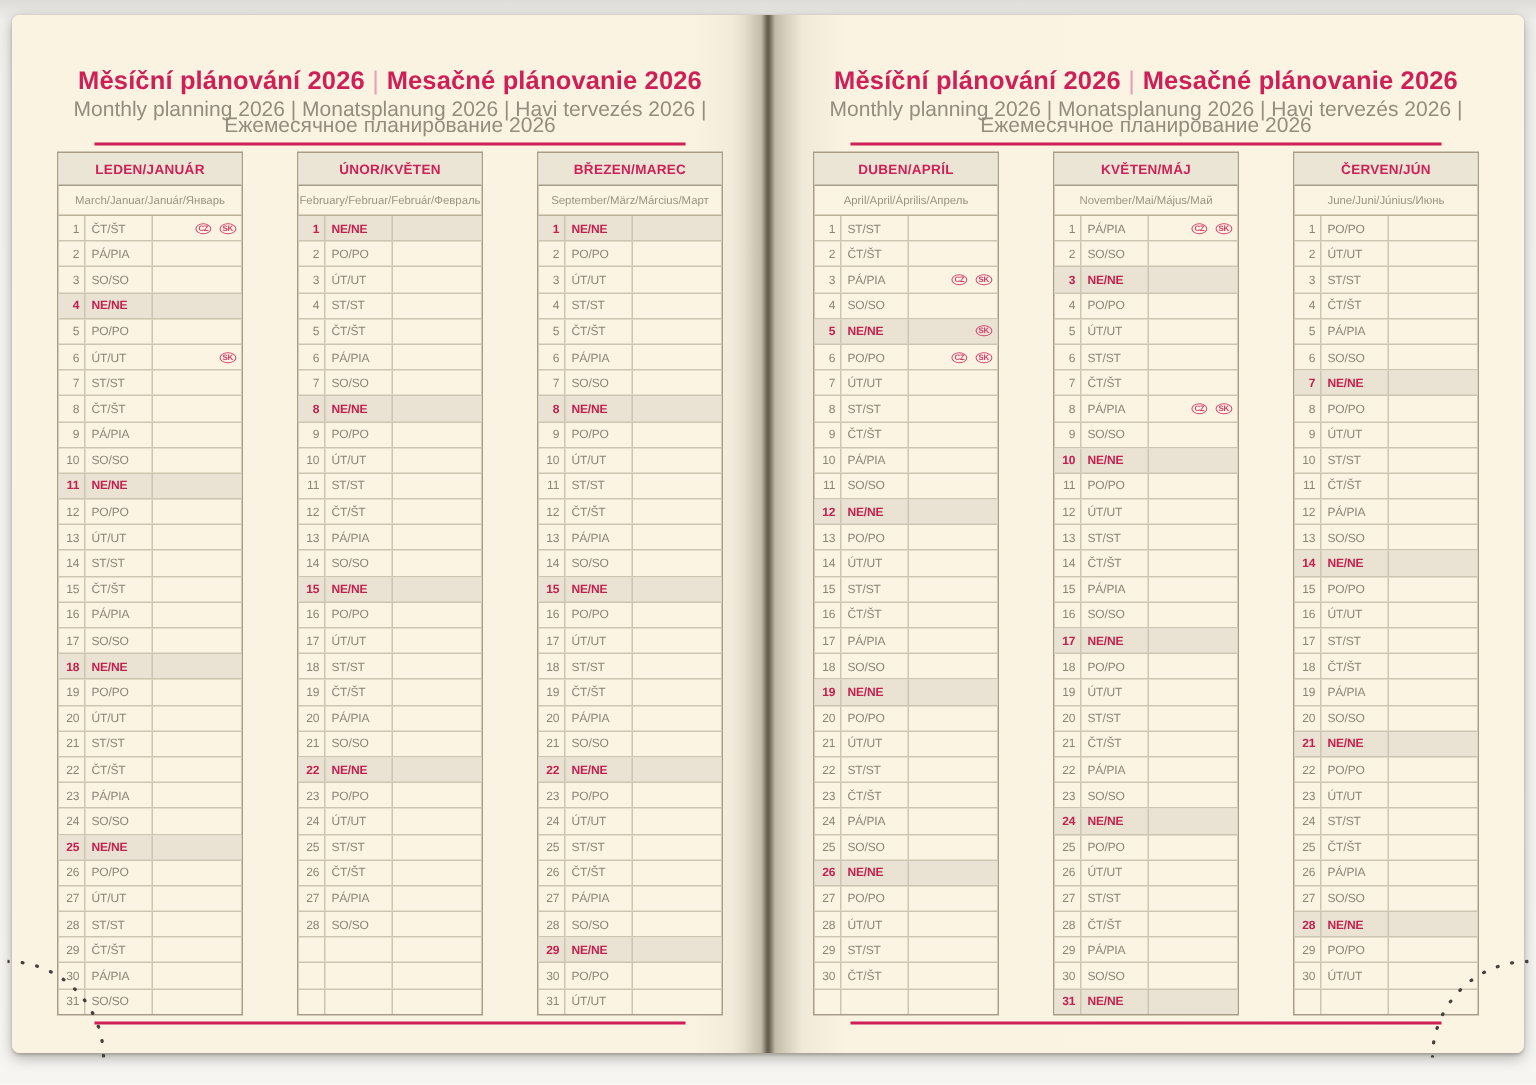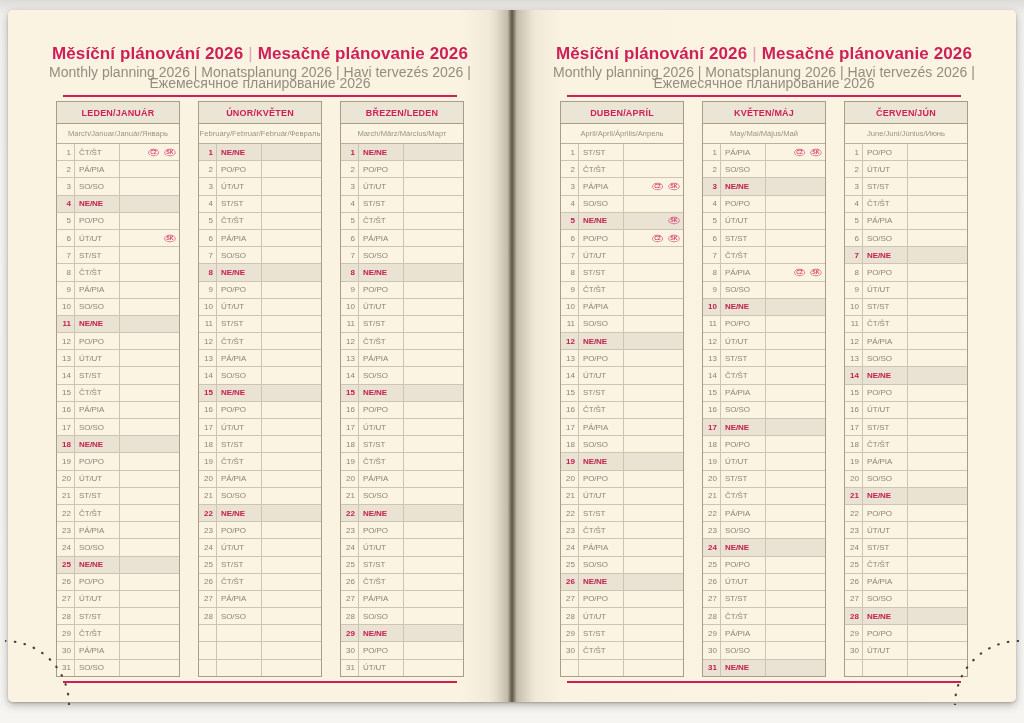--- a/index.html
+++ b/index.html
@@ -30,21 +30,21 @@
     background:linear-gradient(90deg,rgba(90,80,65,0) 0%,rgba(90,80,65,.18) 40%,rgba(55,48,38,.65) 49%,rgba(55,48,38,.65) 51%,rgba(90,80,65,.18) 60%,rgba(90,80,65,0) 100%);
     pointer-events:none;z-index:5;
   }
   .page-head{text-align:center;padding-top:34px;}
   .p-title{font-size:17px;font-weight:bold;color:#ce1f57;letter-spacing:.1px;line-height:20px;}
   .p-title .t-sep{color:#e8a0b8;font-weight:normal;padding:0 5px;}
   .p-sub{margin-top:3px;font-size:14px;color:#93impr;}
   .p-sub{color:#948d7d;line-height:11px;}
   .rule{height:2px;background:#ce1f57;width:394px;margin:6px auto 4px;}
   .bottom-rule{width:394px;margin:4px auto 0;height:2px;background:#ce1f57;}
-  .months{display:flex;justify-content:space-between;width:408px;margin:0 auto;gap:12px;}
+  .months{display:flex;justify-content:space-between;width:444px;margin:0 auto;gap:12px;}
   .month{
     width:124px;height:576px;display:flex;flex-direction:column;
     border:1px solid #a89e88;box-sizing:border-box;background:#fbf4e3;
   }
   .m-head{
     height:21px;flex:none;background:#ebe5d6;border-bottom:1px solid #a89e88;
     color:#ce1f57;font-weight:bold;font-size:9px;letter-spacing:.2px;
     display:flex;align-items:center;justify-content:center;
   }
   .m-sub{
@@ -405,22 +405,22 @@
             <div class="c-day"></div>
             <div class="c-note"></div>
           </div>
           <div class="m-row">
             <div class="c-num"></div>
             <div class="c-day"></div>
             <div class="c-note"></div>
           </div>
         </div>
         <div class="month">
-          <div class="m-head">BŘEZEN/LEDEN</div>
-          <div class="m-sub">March/März/Március/Март</div>
+          <div class="m-head">BŘEZEN/MAREC</div>
+          <div class="m-sub">September/März/Március/Март</div>
           <div class="m-row sun">
             <div class="c-num">1</div>
             <div class="c-day">NE/NE</div>
             <div class="c-note"></div>
           </div>
           <div class="m-row">
             <div class="c-num">2</div>
             <div class="c-day">PO/PO</div>
             <div class="c-note"></div>
           </div>
@@ -746,21 +746,21 @@
             <div class="c-note"></div>
           </div>
           <div class="m-row">
             <div class="c-num"></div>
             <div class="c-day"></div>
             <div class="c-note"></div>
           </div>
         </div>
         <div class="month">
           <div class="m-head">KVĚTEN/MÁJ</div>
-          <div class="m-sub">May/Mai/Május/Май</div>
+          <div class="m-sub">November/Mai/Május/Май</div>
           <div class="m-row">
             <div class="c-num">1</div>
             <div class="c-day">PÁ/PIA</div>
             <div class="c-note">
               <div class="badge">CZ</div>
               <div class="badge">SK</div>
             </div>
           </div>
           <div class="m-row">
             <div class="c-num">2</div>

